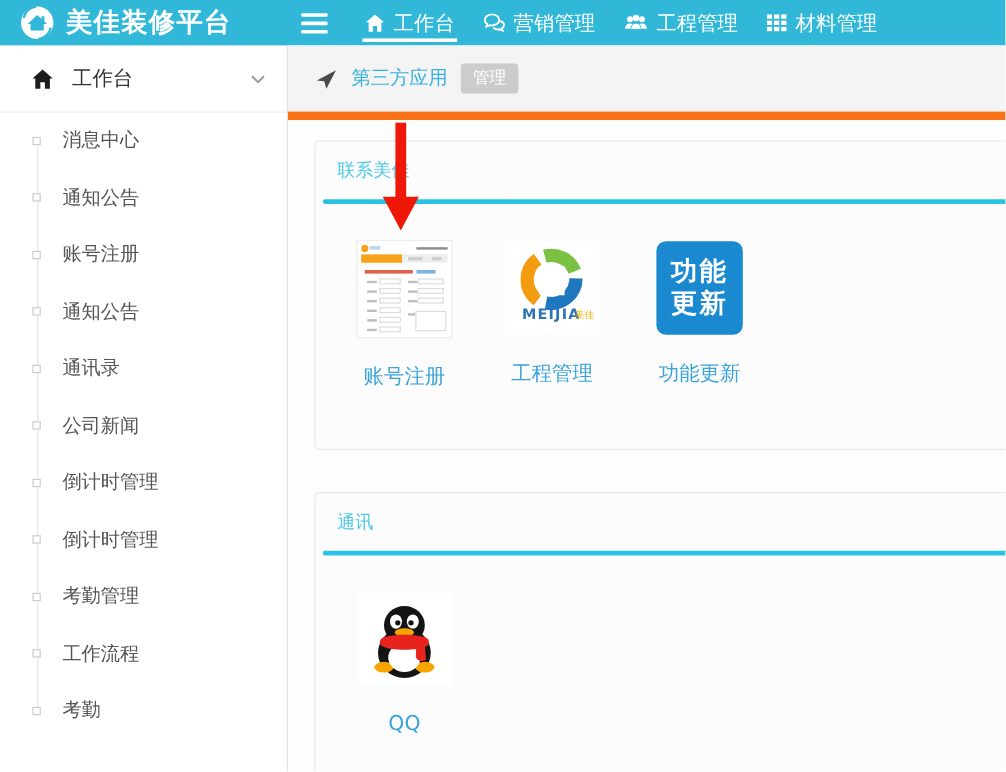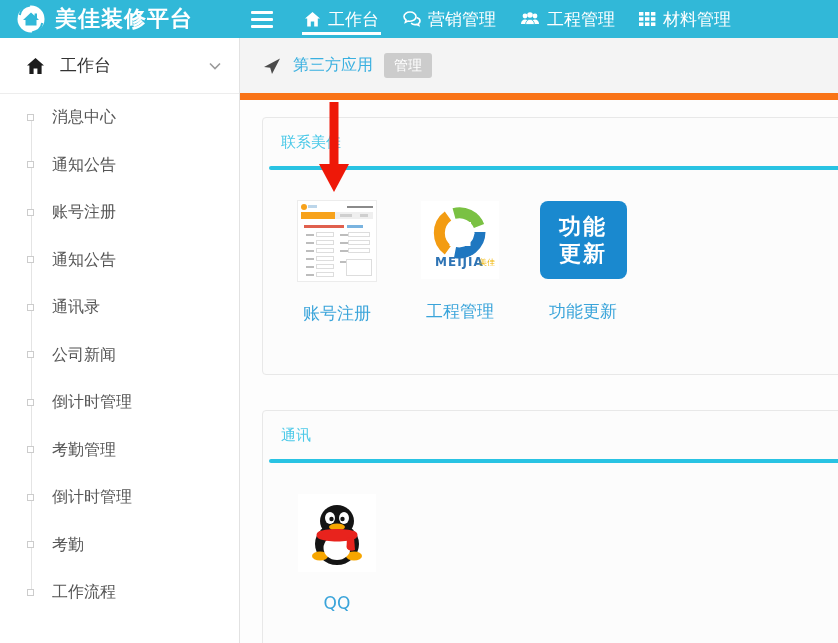--- a/index.html
+++ b/index.html
@@ -44,21 +44,21 @@
   .panel + .panel{margin-top:35px;}
   .panel-title{padding:15px 18px 14px;color:#4cc9e8;font-size:15px;}
   .panel-rule{height:4px;background:#29c3e3;margin:0 6px;border-radius:2px;}
   .apps{display:flex;align-items:flex-start;gap:45px;padding:31px 0 49px 35px;}
   .app-item{width:78px;display:flex;flex-direction:column;align-items:center;cursor:pointer;}
   .app-icon{width:78px;height:78px;position:relative;flex-shrink:0;}
   .app-label{margin-top:21px;font-size:17px;color:#3aa4da;white-space:nowrap;}
   .panel-2 .apps{padding-bottom:60px;}
 
   
-  .tile{width:87px;height:78px;background:#1a89cf;border-radius:8px;display:flex;flex-direction:column;align-items:center;justify-content:center;color:#fff;font-weight:bold;font-size:22px;line-height:1.25;letter-spacing:2px;}
+  .tile{width:72px;height:78px;background:#1a89cf;border-radius:8px;display:flex;flex-direction:column;align-items:center;justify-content:center;color:#fff;font-weight:bold;font-size:22px;line-height:1.25;letter-spacing:2px;}
 
   
   .reg-thumb{width:78px;height:80px;background:#fff;box-shadow:0 0 0 1px #ececec;position:relative;overflow:hidden;}
   .reg-thumb div{position:absolute;}
   .rt-logo{left:3px;top:3px;width:6px;height:6px;border-radius:50%;background:#f7a21b;}
   .rt-logo2{left:10px;top:4px;width:9px;height:3px;background:#bcd6ea;}
   .rt-links{right:3px;top:5px;width:26px;height:2px;background:#8a8a8a;}
   .rt-bar-bg{left:3px;top:11px;right:3px;height:7px;background:#efefef;}
   .rt-bar{left:3px;top:11px;width:34px;height:7px;background:#f7a21b;}
   .rt-tab{left:42px;top:13px;width:12px;height:3px;background:#cfcfcf;}
@@ -181,30 +181,30 @@
         <li class="tree-item">
             <span>通讯录</span>
           </li>
         <li class="tree-item">
             <span>公司新闻</span>
           </li>
         <li class="tree-item">
             <span>倒计时管理</span>
           </li>
         <li class="tree-item">
+            <span>倒计时管理</span>
+          </li>
+        <li class="tree-item">
             <span>考勤管理</span>
           </li>
         <li class="tree-item">
-            <span>倒计时管理</span>
+            <span>工作流程</span>
           </li>
         <li class="tree-item">
             <span>考勤</span>
-          </li>
-        <li class="tree-item">
-            <span>工作流程</span>
           </li>
       </ul>
     </div>
 
     <div class="main">
       <div class="breadcrumb">
         <span class="icon">
           <svg width="20" height="20" viewBox="0 0 20 20">
               <path d="M2 11 L18 2.5 L10 18 L8.2 11.8 Z" fill="#4b4b4b"></path>
             </svg>

